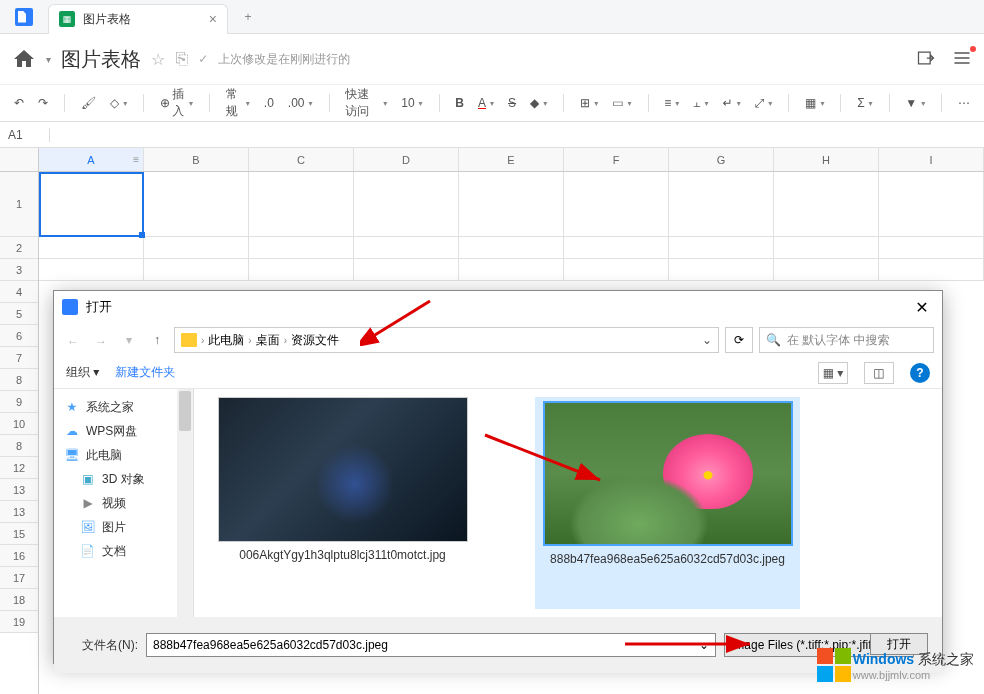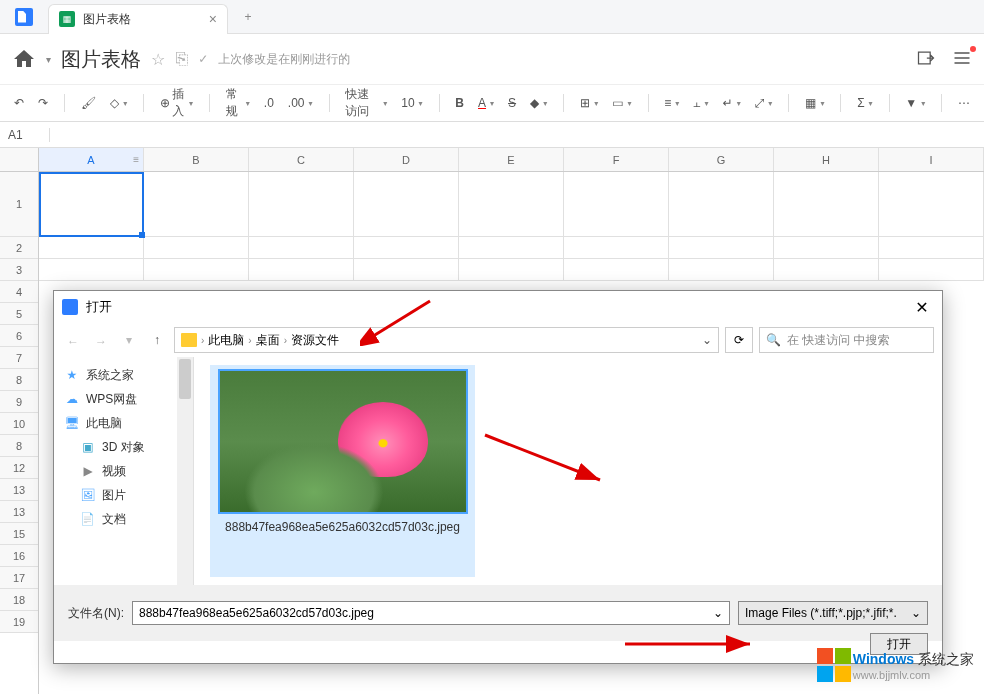--- a/index.html
+++ b/index.html
@@ -91,21 +91,21 @@
     .file-item.selected .file-thumb { border: 2px solid #4aa3ff; }
     .file-item.selected { background: #d8ecff; padding: 4px; }
     .file-name { font-size: 12px; color: #333; text-align: center; word-break: break-all; }
     
     .thumb-dark { background: linear-gradient(135deg, #1a2530 0%, #2c3e50 40%, #0a1520 100%); position: relative; }
     .thumb-dark::after { content: ''; position: absolute; left: 40%; top: 30%; width: 30%; height: 60%; background: radial-gradient(circle, rgba(60,100,200,0.6) 0%, transparent 70%); }
     .thumb-lotus { background: linear-gradient(180deg, #4a7c3c 0%, #5a8c4c 50%, #3a6c2c 100%); position: relative; overflow: hidden; }
     .thumb-lotus::before { content: ''; position: absolute; left: 48%; top: 22%; width: 90px; height: 75px; background: radial-gradient(ellipse at 50% 55%, #ffd700 0%, #ffd700 6%, #ff85b3 8%, #ff5c9c 40%, #ee4488 70%, transparent 75%); border-radius: 50% 50% 45% 45%; }
     .thumb-lotus::after { content: ''; position: absolute; left: 10%; top: 50%; width: 140px; height: 100px; background: radial-gradient(ellipse, #6faa5d 0%, #5a8c4c 60%, transparent 70%); border-radius: 50%; }
     
-    .dlg-footer { height: 56px; background: #f0f0f0; display: flex; align-items: center; padding: 0 14px; gap: 8px; font-size: 12px; }
+    .dlg-footer { height: 56px; background: #f0f0f0; display: flex; align-items: center; padding: 0 28px; gap: 8px; font-size: 12px; }
     .fn-label { color: #333; }
     .fn-input { flex: 1; height: 24px; border: 1px solid #888; padding: 0 6px; background: #fff; display: flex; align-items: center; justify-content: space-between; }
     .ft-select { width: 190px; height: 24px; border: 1px solid #888; background: #e8e8e8; padding: 0 6px; display: flex; align-items: center; justify-content: space-between; }
     .dlg-buttons { position: absolute; right: 14px; bottom: 8px; display: flex; gap: 6px; }
     .dlg-btn { height: 22px; padding: 0 16px; border: 1px solid #888; background: #e8e8e8; font-size: 12px; cursor: pointer; display: flex; align-items: center; }
     
     
     .arrow { position: absolute; pointer-events: none; }
     
     
@@ -291,22 +291,30 @@
       <span>此电脑</span>
       <span class="bc-sep">›</span>
       <span>桌面</span>
       <span class="bc-sep">›</span>
       <span>资源文件</span>
       <span class="bc-drop">⌄</span>
     </div>
     <div class="refresh-btn">⟳</div>
     <div class="search-box">
       <span>🔍</span>
-      <span>在 快速访问 中搜索</span>
-    </div>
+      <span>在 默认字体 中搜索</span>
+    </div>
+  </div>
+  <div class="dlg-toolbar">
+    <span><span>组织</span> ▾</span>
+    <span>新建文件夹</span>
+    <span class="spacer"></span>
+    <span class="view-btn">▦ ▾</span>
+    <span class="view-btn">◫</span>
+    <span class="help-btn">?</span>
   </div>
   <div class="dlg-body">
     <div class="sidebar">
       <div class="sb-item">
           <span class="sb-icon" style="color:#4aa3ff">★</span>
           <span>系统之家</span>
         </div>
       <div class="sb-item">
           <span class="sb-icon" style="color:#4aa3ff">☁</span>
           <span>WPS网盘</span>
@@ -329,20 +337,24 @@
         </div>
       <div class="sb-item sub">
           <span class="sb-icon" style="color:#888">📄</span>
           <span>文档</span>
         </div>
       <div class="sb-scroll">
           <div class="sb-thumb"></div>
         </div>
     </div>
     <div class="file-area">
+      <div class="file-item">
+        <div class="file-thumb thumb-dark"></div>
+        <div class="file-name">006AkgtYgy1h3qlptu8lcj311t0motct.jpg</div>
+      </div>
       <div class="file-item selected">
         <div class="file-thumb thumb-lotus"></div>
         <div class="file-name">888b47fea968ea5e625a6032cd57d03c.jpeg</div>
       </div>
     </div>
   </div>
   <div class="dlg-footer">
     <span class="fn-label">文件名(N):</span>
     <div class="fn-input">
       <span>888b47fea968ea5e625a6032cd57d03c.jpeg</span>

